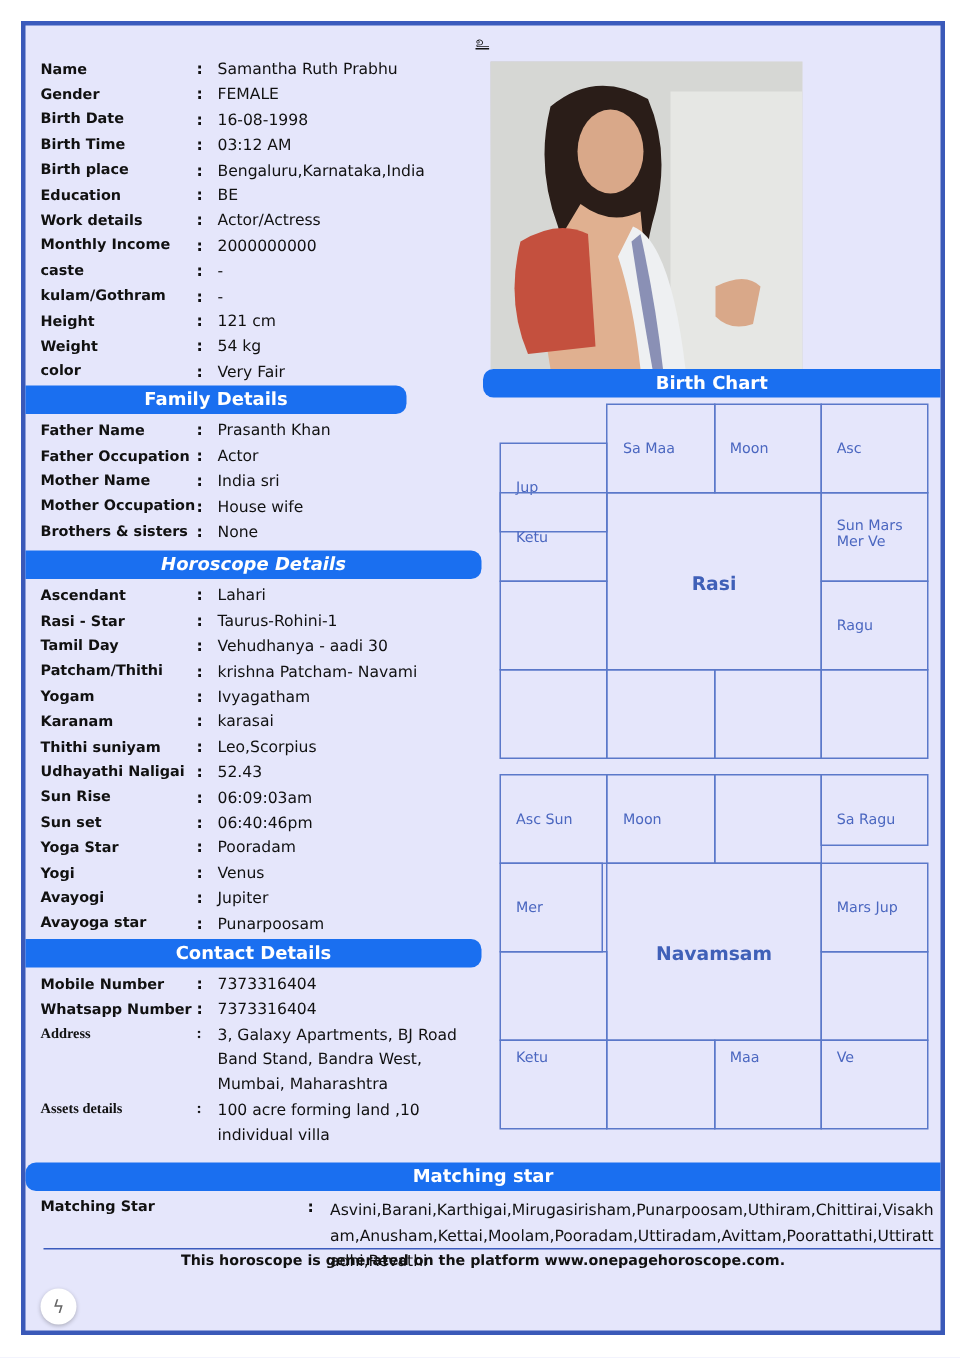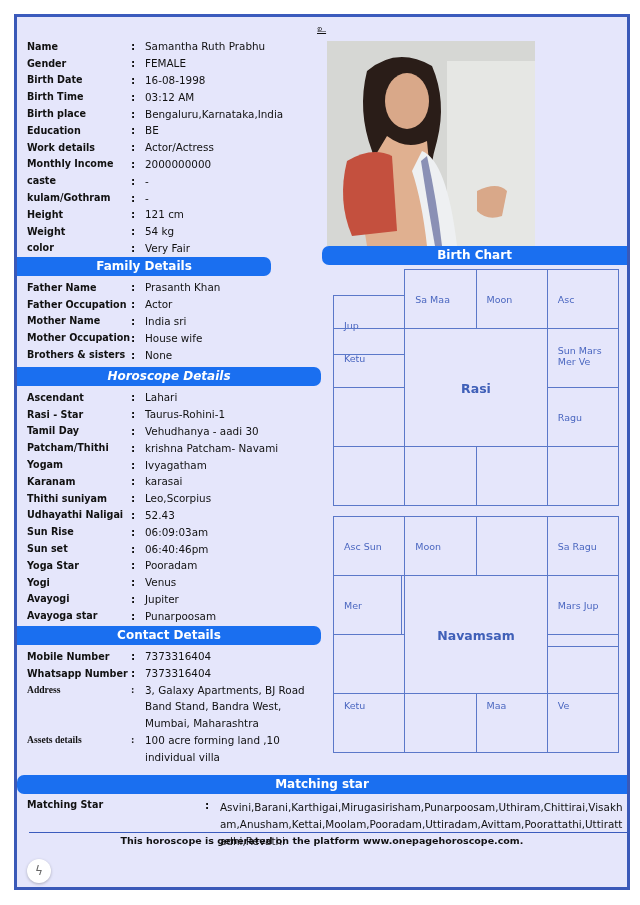--- a/index.html
+++ b/index.html
@@ -258,23 +258,23 @@
       <div class="cell" style="left: 71.25px; top: 177px; width: 72.25px; height: 60px;"></div>
       <div class="cell" style="left: 142.5px; top: 177px; width: 72.25px; height: 60px;"></div>
       <div class="cell" style="left: 213.75px; top: 177px; width: 72.25px; height: 60px;"></div>
       <div class="center" style="left: 71.25px; top: 59px; width: 143.5px; height: 119px; padding-top: 52px;">Rasi</div>
     </div>
 
   <div class="chart" id="navamsam-chart" style="top:499px;">
       <div class="cell" style="left: 0px; top: 0px; width: 72.25px; height: 60px;">Asc Sun</div>
       <div class="cell" style="left: 71.25px; top: 0px; width: 72.25px; height: 60px;">Moon</div>
       <div class="cell" style="left: 142.5px; top: 0px; width: 72.25px; height: 60px;"></div>
-      <div class="cell" style="left: 213.75px; top: 0px; width: 72.25px; height: 60px;">Sa Ragu</div>
+      <div class="cell" style="left: 213.75px; top: 0px; width: 72.25px; height: 48px;">Sa Ragu</div>
       <div class="cell" style="left: 0px; top: 59px; width: 69px; height: 60px;">Mer</div>
-      <div class="cell" style="left: 213.75px; top: 59px; width: 72.25px; height: 72px;">Mars Jup</div>
+      <div class="cell" style="left: 213.75px; top: 59px; width: 72.25px; height: 60px;">Mars Jup</div>
       <div class="cell" style="left: 0px; top: 118px; width: 72.25px; height: 60px;"></div>
       <div class="cell" style="left: 213.75px; top: 118px; width: 72.25px; height: 60px;"></div>
       <div class="cell top" style="left: 0px; top: 177px; width: 72.25px; height: 60px;">Ketu</div>
       <div class="cell top" style="left: 71.25px; top: 177px; width: 72.25px; height: 60px;"></div>
       <div class="cell top" style="left: 142.5px; top: 177px; width: 72.25px; height: 60px;">Maa</div>
       <div class="cell top" style="left: 213.75px; top: 177px; width: 72.25px; height: 60px;">Ve</div>
       <div class="center" style="left: 71.25px; top: 59px; width: 143.5px; height: 119px; padding-top: 52px;">Navamsam</div>
     </div>
 
   <div class="sec-head" style="left:0; top:758px; width:610px; border-radius:7px 0 0 7px;">Matching star</div>

